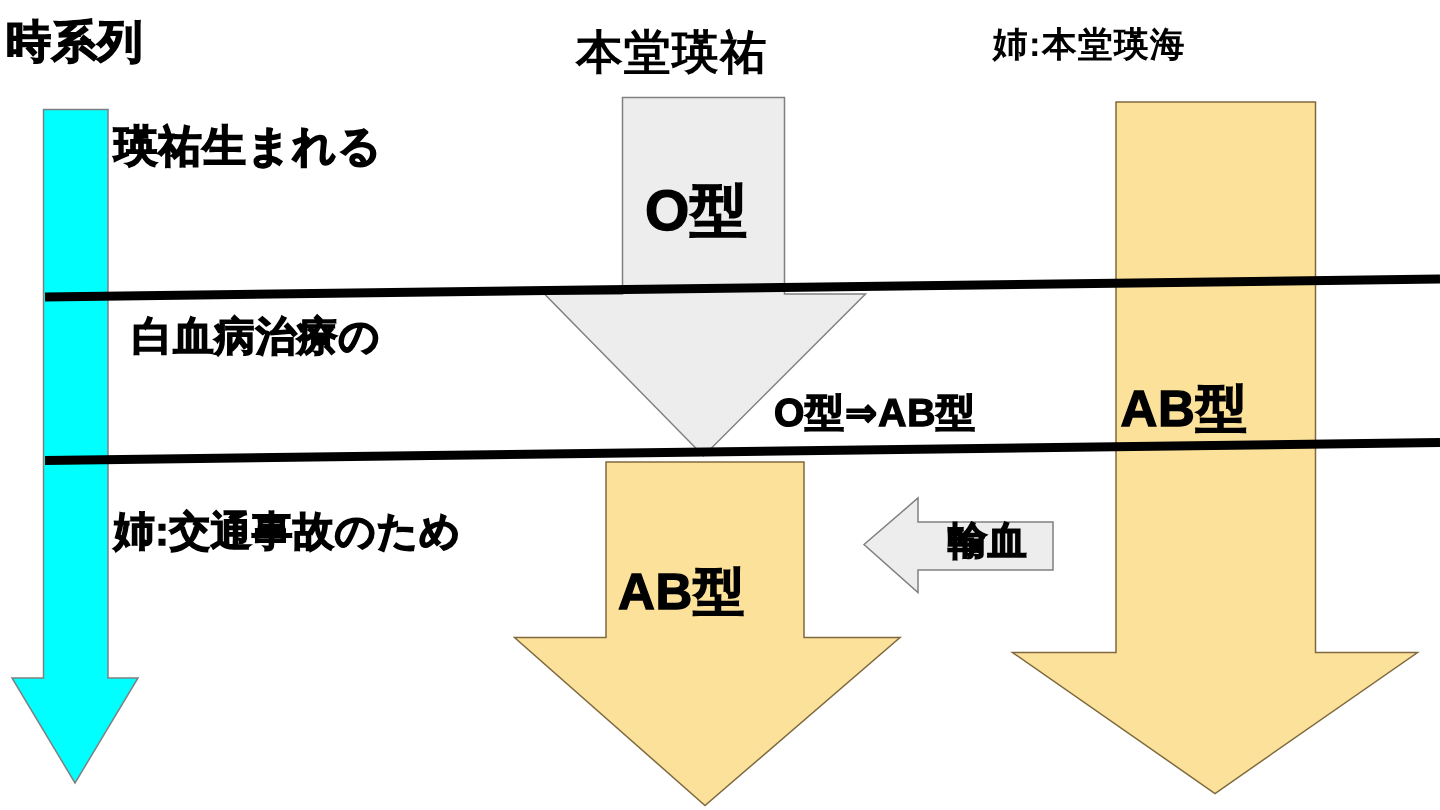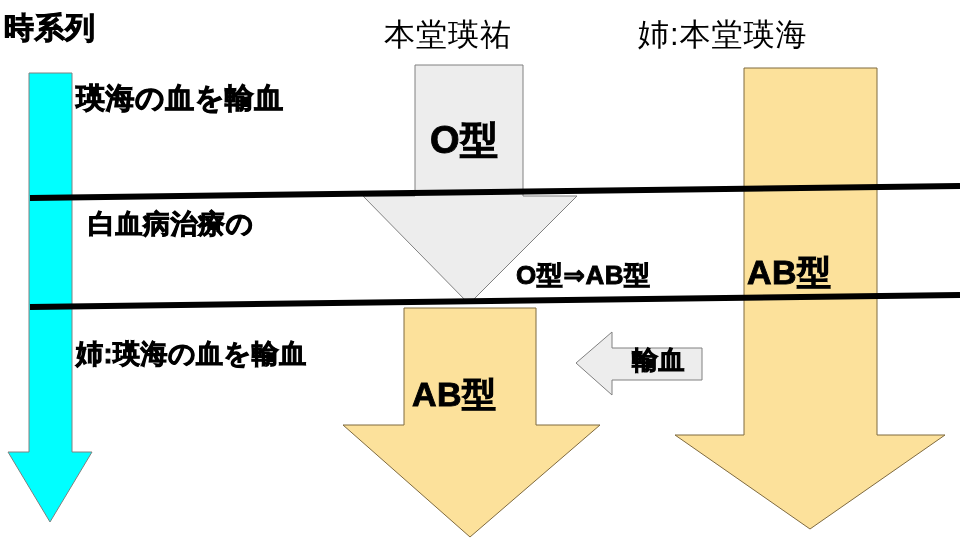--- a/index.html
+++ b/index.html
@@ -16,27 +16,27 @@
   .lbl{position:absolute;white-space:nowrap;color:#000;}
 
   
   .bold{
     font-weight:bold;
     -webkit-text-stroke:0.9px #000;
     letter-spacing:0.5px;
   }
   
   .thin{
-    font-weight:normal;
+    font-weight:bold;
     letter-spacing:1px;
   }
 
   #timeline-title{left:4px;  top:8px;  font-size:30px;}
   #col-head-1   {left:384px; top:14px; font-size:31px;}
-  #col-head-2   {left:638px; top:14px; font-size:31px;}
+  #col-head-2   {left:662px; top:14px; font-size:23px;}
 
   #ev-1 {left:76px;  top:80px;  font-size:29px; line-height:36px;}
   #ev-2 {left:88px;  top:206px; font-size:27px; line-height:36px;}
   #ev-3 {left:76px;  top:336px; font-size:27px; line-height:36px;}
 
   #type-o-box   {left:430px; top:115px; font-size:38px;}
   #type-change  {left:516px; top:258px; font-size:26px;}
   #type-ab-right{left:747px; top:250px; font-size:34px;}
   #type-ab-mid  {left:412px; top:372px; font-size:34px;}
   #transfusion  {left:632px; top:343px; font-size:26px;}
@@ -71,28 +71,28 @@
     <line x1="30" y1="198" x2="960" y2="186" stroke="#000000" stroke-width="6" stroke-linecap="butt"></line>
     <line x1="30" y1="307" x2="960" y2="295" stroke="#000000" stroke-width="6" stroke-linecap="butt"></line>
   </svg>
 
   <div class="lbl bold" id="timeline-title">時系列</div>
 
   <div class="lbl thin" id="col-head-1">本堂瑛祐</div>
 
   <div class="lbl thin" id="col-head-2">姉:本堂瑛海</div>
 
-  <div class="lbl bold" id="ev-1">瑛海の血を輸血</div>
+  <div class="lbl bold" id="ev-1">瑛祐生まれる</div>
 
   <div class="lbl bold" id="ev-2">
     <div>白血病治療の</div>
   </div>
 
   <div class="lbl bold" id="ev-3">
-    <div>姉:瑛海の血を輸血</div>
+    <div>姉:交通事故のため</div>
   </div>
 
   <div class="lbl bold" id="type-o-box">O型</div>
 
   <div class="lbl bold" id="type-change">O型⇒AB型</div>
 
   <div class="lbl bold" id="type-ab-right">AB型</div>
 
   <div class="lbl bold" id="type-ab-mid">AB型</div>
 

